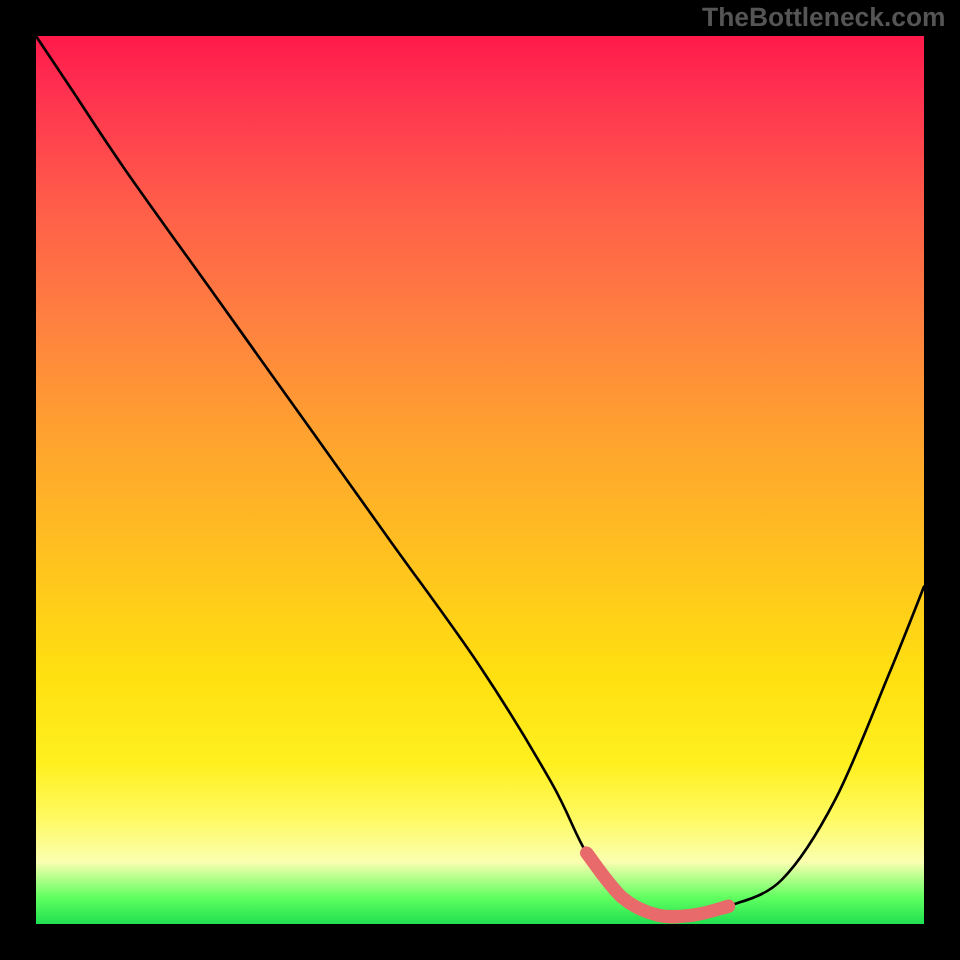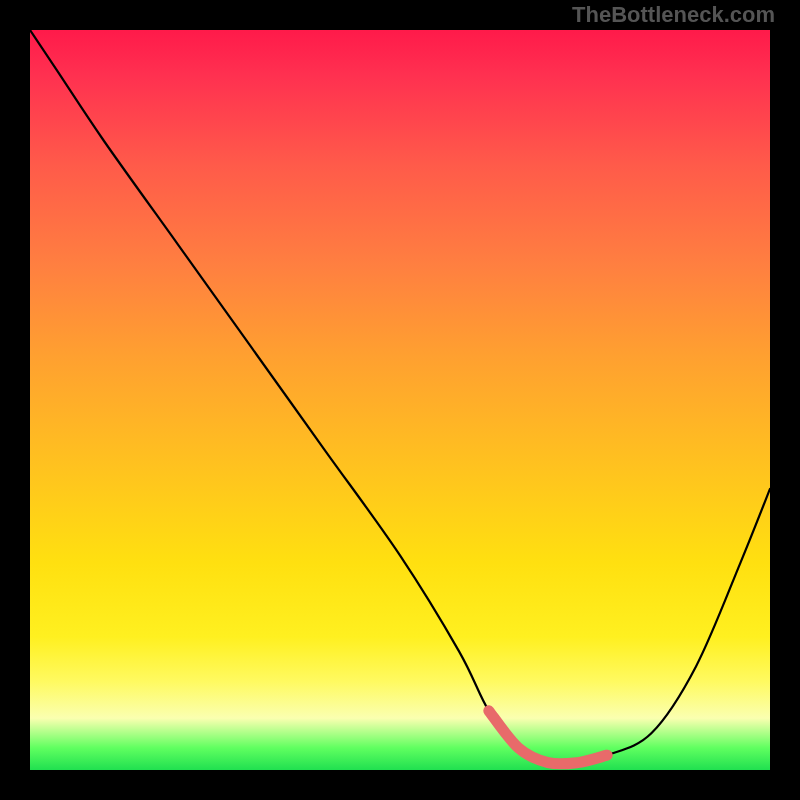--- a/index.html
+++ b/index.html
@@ -12,21 +12,21 @@
     font-family: Arial, sans-serif;
   }
   .container {
     width: 800px;
     height: 800px;
     position: relative;
   }
   .watermark {
     position: absolute;
     top: 2px;
-    right: 25px;
+    right: 12px;
     color: #555;
     font-size: 22px;
     font-weight: bold;
     z-index: 10;
   }
   .plot-area {
     position: absolute;
     left: 30px;
     top: 30px;
     width: 740px;

